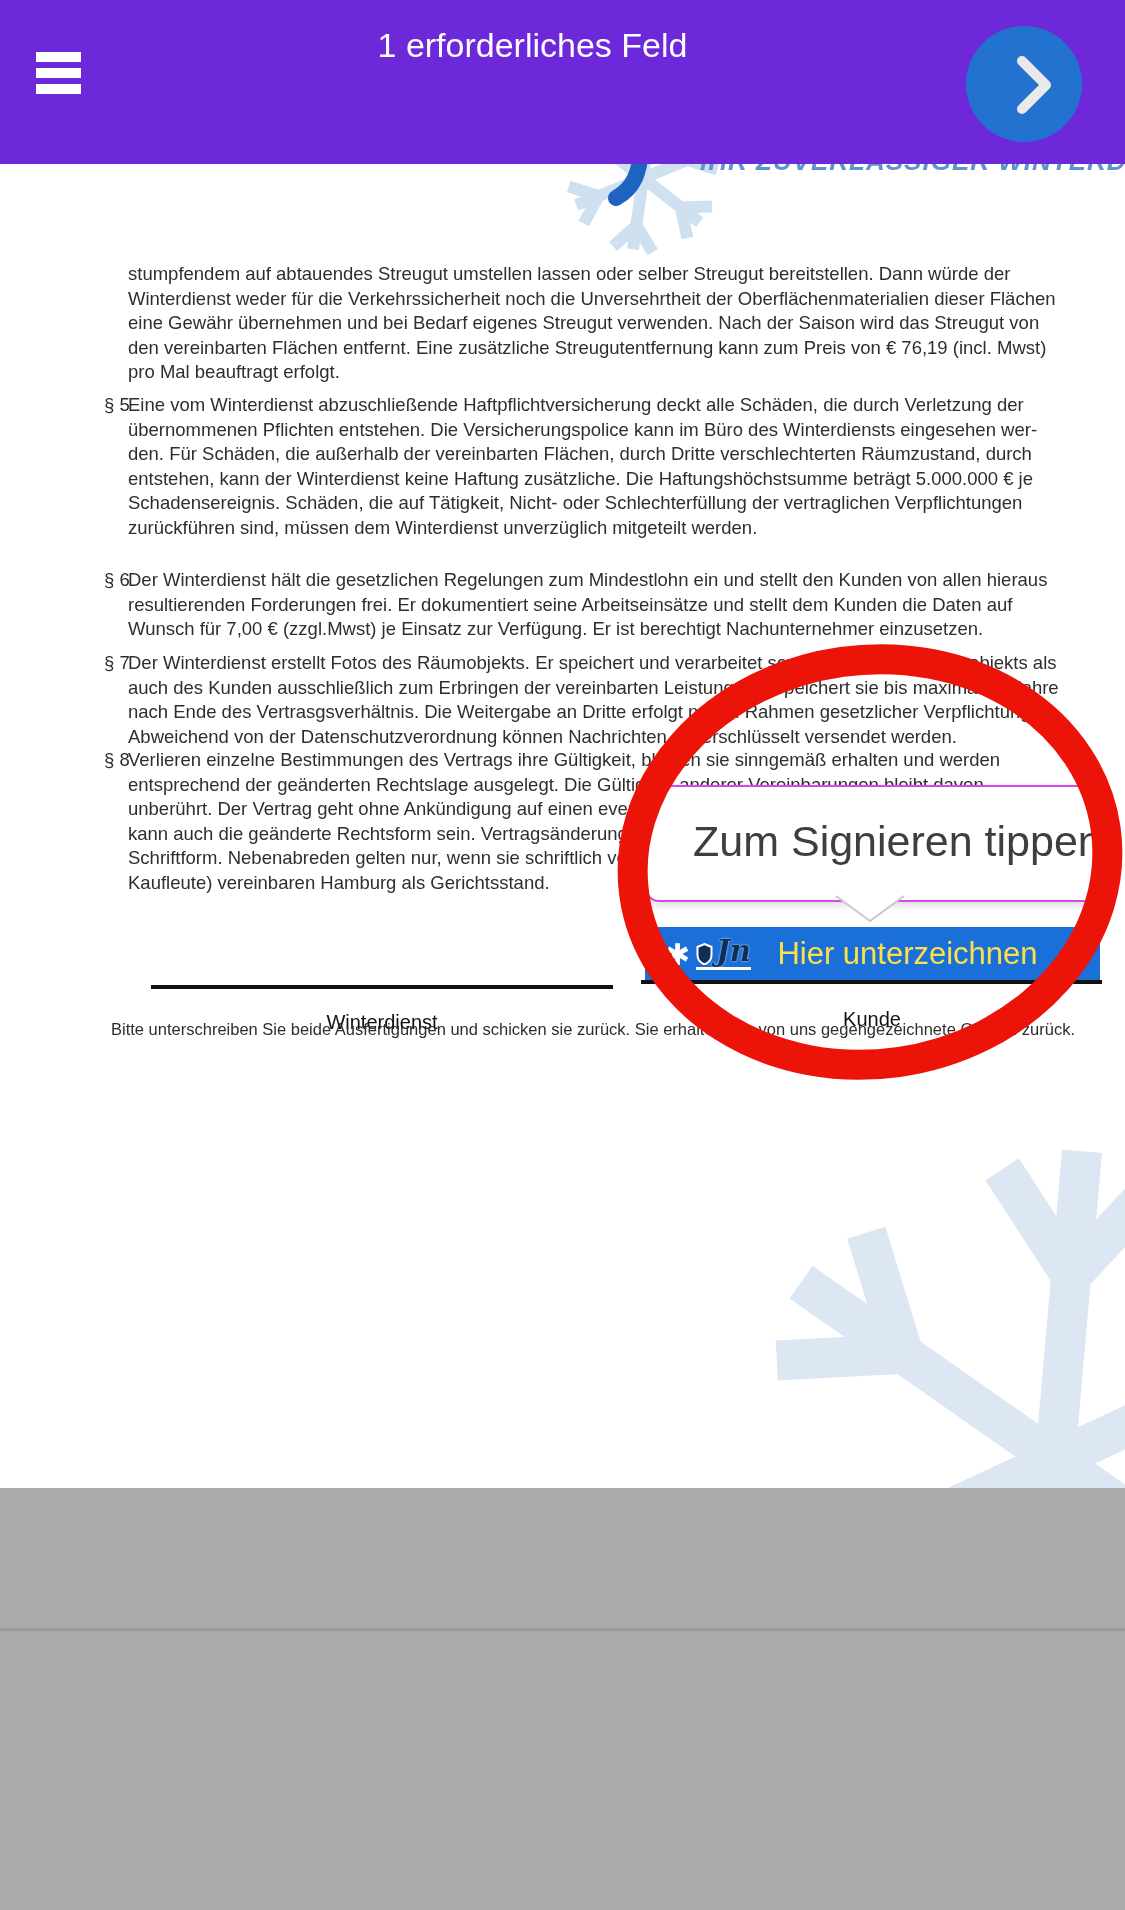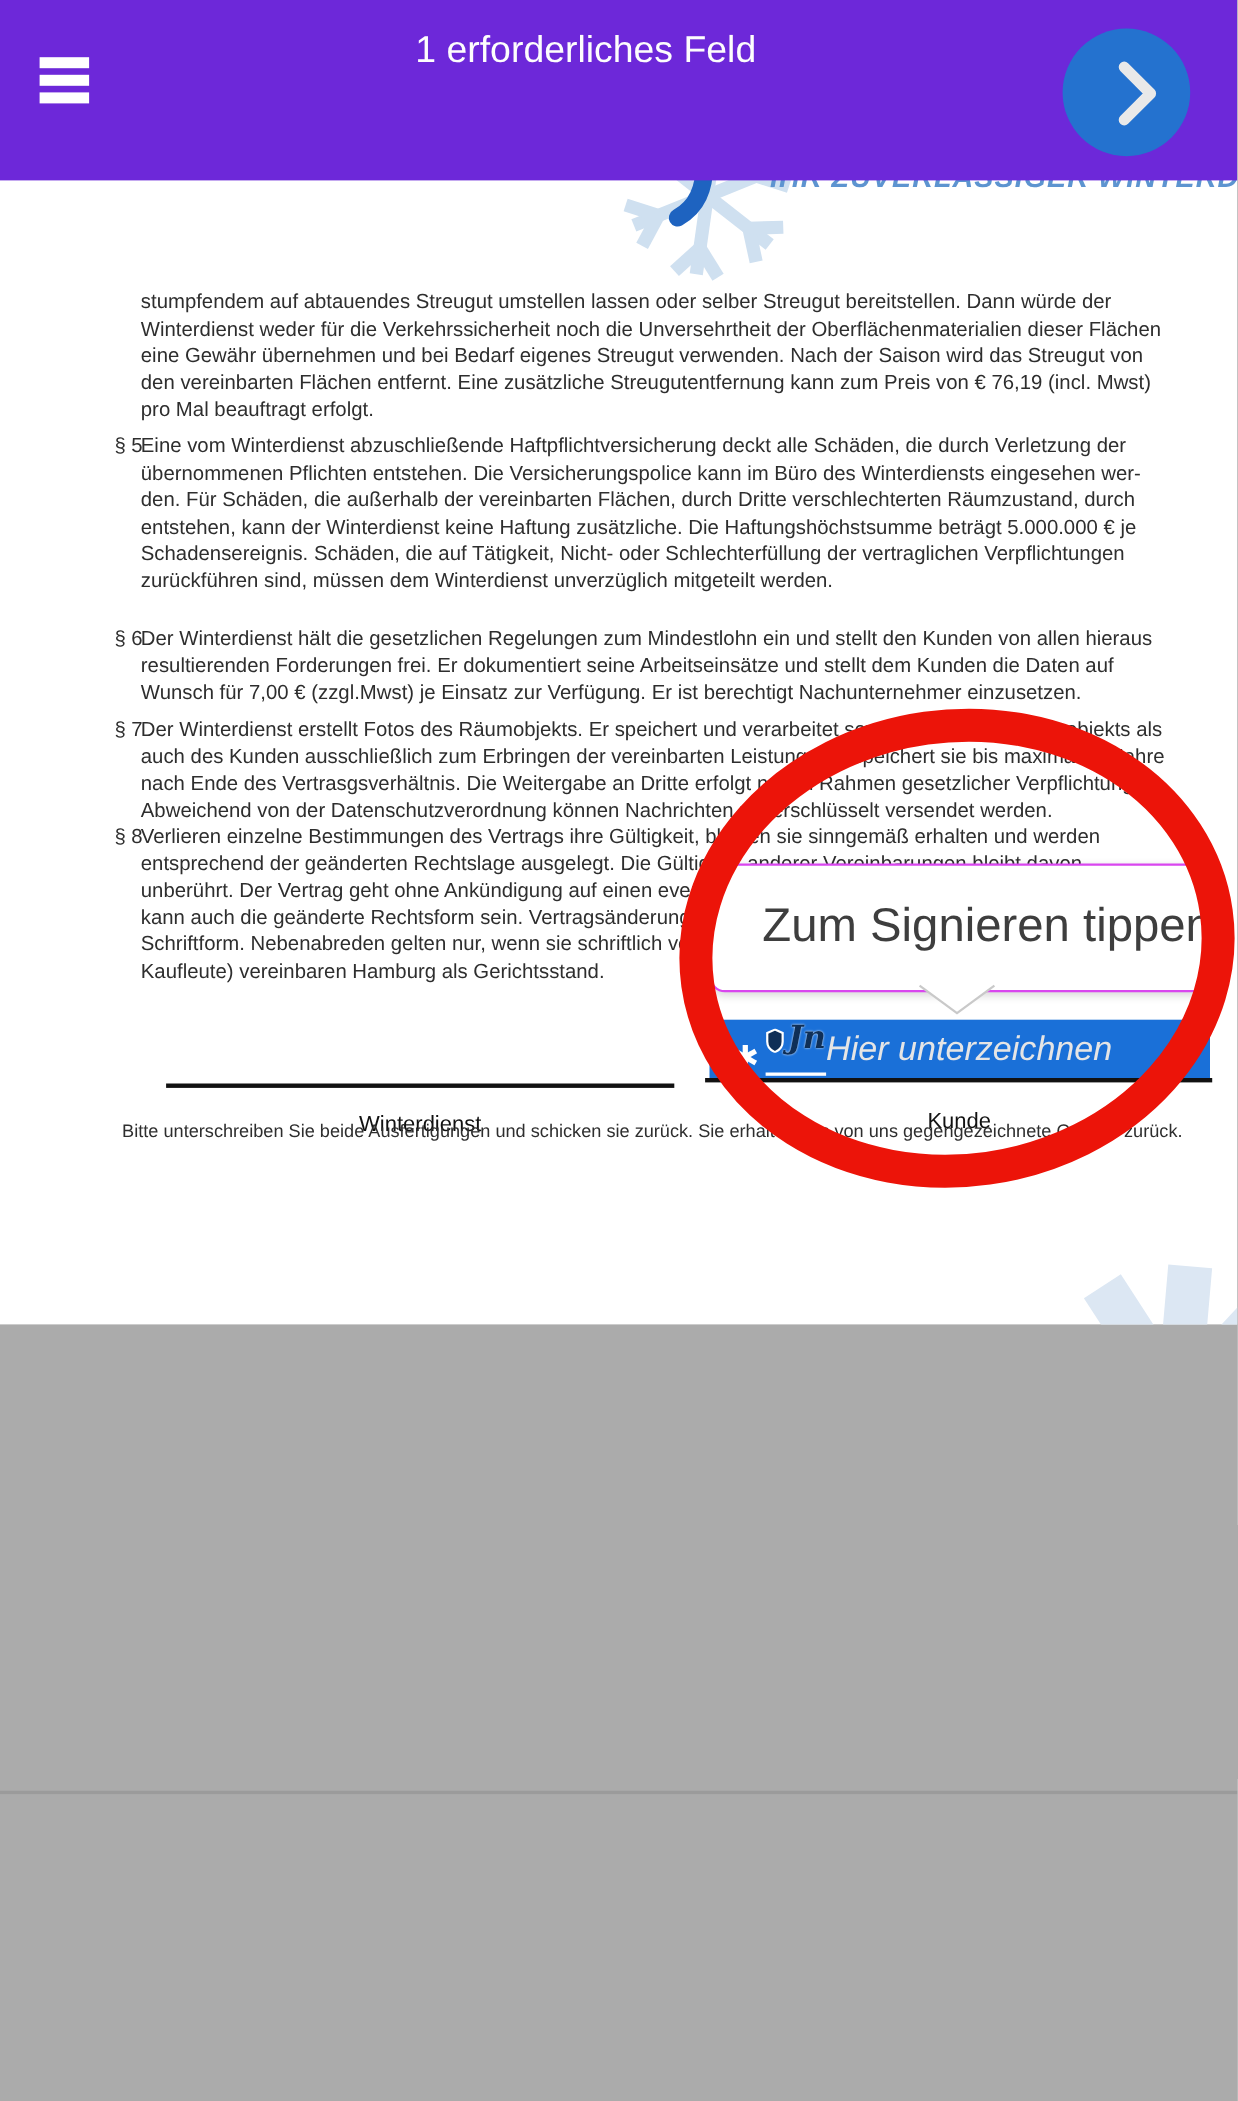--- a/index.html
+++ b/index.html
@@ -1,34 +1,34 @@
 <!DOCTYPE html>
 <html><head>
 <meta charset="utf-8">
 <style>
   html,body{margin:0;padding:0;background:#ababab;}
   .screen{position:relative;width:1125px;height:1910px;overflow:hidden;background:#ababab;font-family:"Liberation Sans",sans-serif;}
   
-  .page{position:absolute;left:0;top:0;width:1125px;height:1204px;background:#ffffff;overflow:hidden;}
+  .page{position:absolute;left:0;top:0;width:1125px;height:1488px;background:#ffffff;overflow:hidden;}
   .logo-tagline{position:absolute;left:700px;top:146px;width:420px;font-size:26px;font-weight:bold;font-style:italic;letter-spacing:1px;white-space:nowrap;}
   .clause{position:absolute;left:104px;color:#2e2e2e;}
   .clause .ref{position:absolute;left:0;top:0;font-size:18.5px;line-height:24.5px;}
   .tline{margin-left:24px;white-space:nowrap;font-size:18.5px;line-height:24.5px;height:24.5px;}
   .sigline{position:absolute;height:4px;background:#111;}
   .sigline-left{left:151px;top:985px;width:462px;}
   .sigline-right{left:641px;top:980px;width:461px;}
   .siglabel{position:absolute;font-size:20px;font-weight:normal;color:#111;white-space:nowrap;transform:translateX(-50%);margin-top:20px;}
   .fineprint{position:absolute;left:111px;top:1020px;font-size:16.5px;color:#2e2e2e;white-space:nowrap;}
   
   .sign-banner{position:absolute;left:645px;top:927px;width:455px;height:53px;display:flex;align-items:center;border:none;cursor:pointer;}
   .sb-icons{display:flex;align-items:flex-end;margin-left:14px;}
   .sb-star{color:#ffffff;font-size:30px;line-height:30px;margin-right:6px;}
-  .sb-sig{display:flex;align-items:flex-end;border-bottom:3px solid #ffffff;padding-bottom:18px;}
+  .sb-sig{display:flex;align-items:flex-end;border-bottom:3px solid #ffffff;padding-bottom:2px;}
   .sb-j{font-family:"DejaVu Serif",serif;font-style:italic;font-weight:bold;font-size:29px;line-height:28px;color:#0f2f57;text-shadow:0 0 2px #ffffff;margin-left:3px;}
-  .sb-label{flex:1;text-align:left;font-size:31px;color:#e5e5e5;margin-right:30px;white-space:nowrap;font-style:italic;}
+  .sb-label{flex:1;text-align:center;font-size:31px;color:#fde047;margin-right:30px;white-space:nowrap;}
   
   .tooltip{position:absolute;left:645px;top:785px;width:453px;height:117px;background:#ffffff;border:2px solid #d946ef;border-radius:14px;box-shadow:0 3px 8px rgba(0,0,0,.15);box-sizing:border-box;overflow:hidden;}
   .tooltip-text{position:absolute;left:46px;top:30px;font-size:43px;color:#3e3e3e;white-space:nowrap;}
   .overlay-svg{position:absolute;left:0;top:0;pointer-events:none;}
   
   .footer-area{position:absolute;left:0;top:1628px;width:1125px;height:282px;background:#ababab;border-top:3px solid #9b9b9b;box-sizing:border-box;}
   
   .appbar{position:absolute;left:0;top:0;width:1125px;height:164px;z-index:40;}
   .appbar-title{position:absolute;left:0;right:60px;top:18px;text-align:center;color:#fdfdfd;font-size:34px;line-height:54px;font-weight:400;}
   .hamburger{position:absolute;left:36px;top:52px;width:45px;height:42px;cursor:pointer;background:none;border:none;padding:0;}

